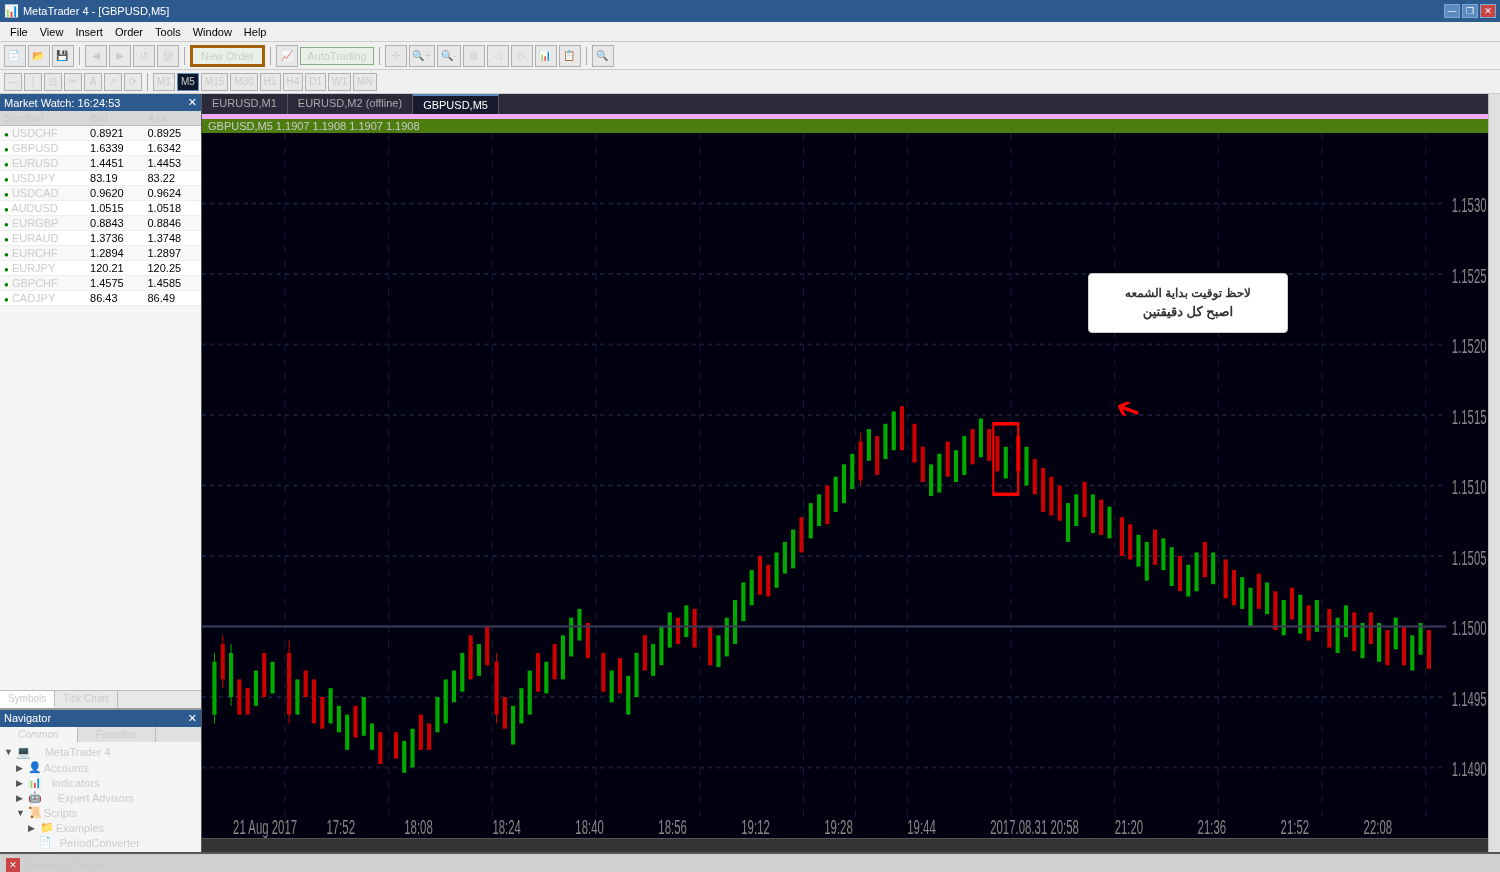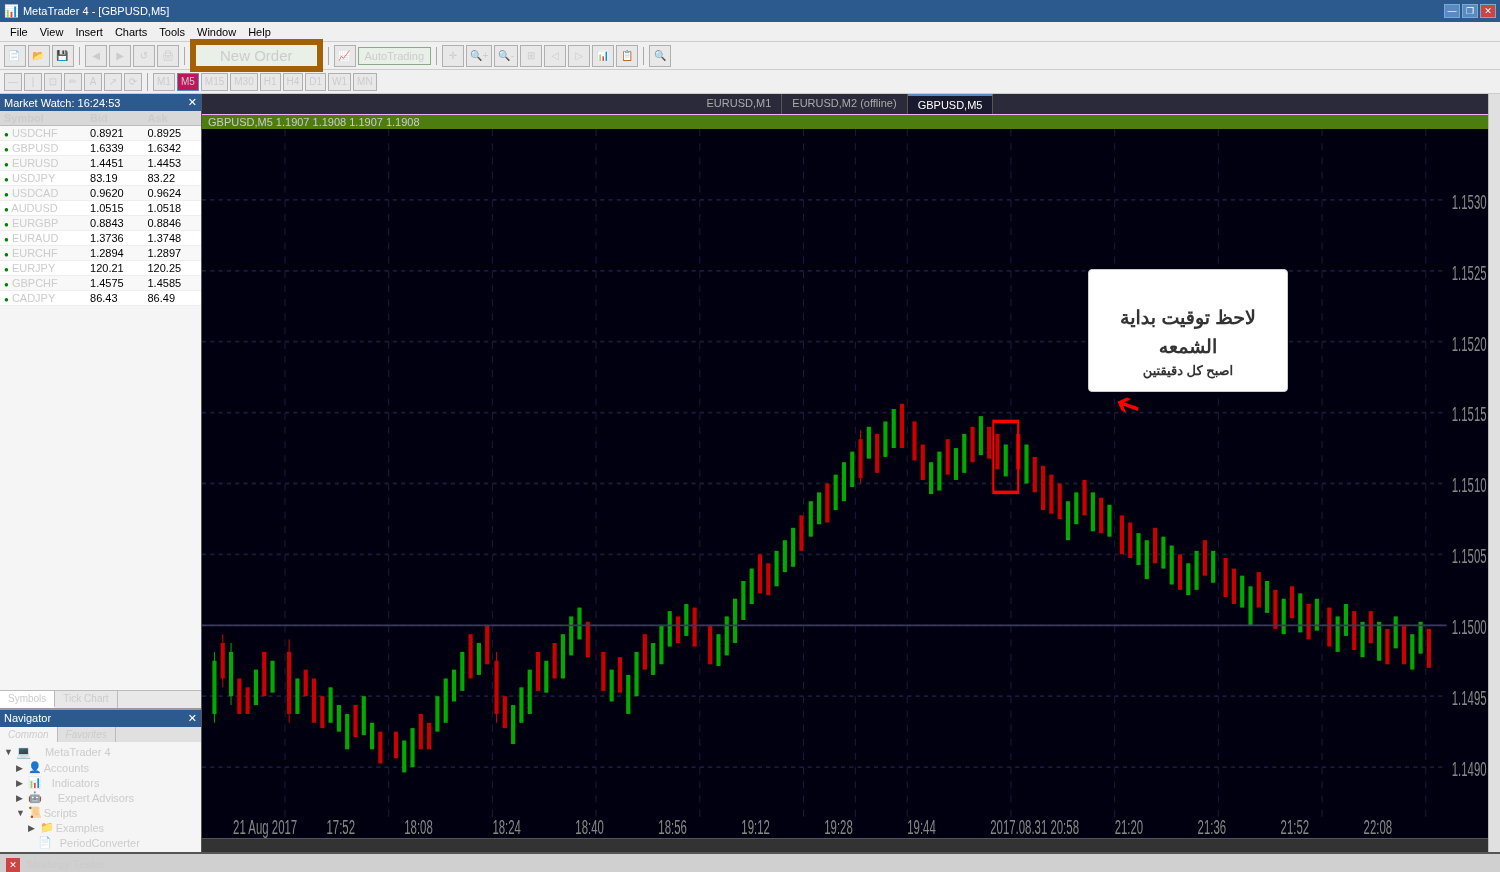--- a/index.html
+++ b/index.html
@@ -12,27 +12,27 @@
     .title-bar-btn { width: 16px; height: 14px; background: #5a8abf; border: 1px solid #7aaad0; color: white; font-size: 9px; display: flex; align-items: center; justify-content: center; cursor: pointer; }
 
     
     .menu-bar { background: #f0f0f0; height: 20px; display: flex; align-items: center; padding: 0 4px; border-bottom: 1px solid #ccc; }
     .menu-item { padding: 2px 6px; font-size: 11px; color: #000; cursor: pointer; }
 
     
     .toolbar { background: #f0f0f0; height: 28px; display: flex; align-items: center; padding: 0 4px; border-bottom: 1px solid #ccc; gap: 2px; }
     .tb-btn { height: 22px; min-width: 22px; background: #e8e8e8; border: 1px solid #b0b0b0; display: flex; align-items: center; justify-content: center; cursor: pointer; font-size: 10px; padding: 0 3px; }
     .tb-separator { width: 1px; height: 18px; background: #aaa; margin: 0 3px; }
-    .tb-new-order { background: #e8f0e8; border: 6px solid #a16207; padding: 2px 24px; font-size: 15px; cursor: pointer; }
+    .tb-new-order { background: #e8f0e8; border: 3px solid #a16207; padding: 2px 8px; font-size: 11px; cursor: pointer; }
     .tb-autotrading { background: #e8f0e8; border: 1px solid #8aaa8a; padding: 2px 6px; font-size: 11px; cursor: pointer; display: flex; align-items: center; gap: 3px; }
 
     
     .toolbar2 { background: #f0f0f0; height: 24px; display: flex; align-items: center; padding: 0 4px; border-bottom: 1px solid #ccc; gap: 2px; }
     .tb2-btn { height: 18px; min-width: 18px; background: #e8e8e8; border: 1px solid #b0b0b0; display: flex; align-items: center; justify-content: center; cursor: pointer; font-size: 10px; padding: 0 3px; }
-    .tb2-btn.active { background: #be185d; border-color: #5a8abf; }
+    .tb2-btn.active { background: #0f172a; border-color: #5a8abf; }
 
     
     .main-layout { display: flex; height: calc(872px - 22px - 20px - 28px - 24px - 20px); }
 
     
     .left-panel { width: 202px; display: flex; flex-direction: column; border-right: 1px solid #555; background: #f5f5f5; }
     
     
     .market-watch { flex: 1; display: flex; flex-direction: column; border-bottom: 1px solid #999; }
     .market-watch-header { background: #2d5a8e; color: white; padding: 2px 4px; font-size: 11px; display: flex; justify-content: space-between; align-items: center; }
@@ -49,26 +49,26 @@
 
     
     .navigator { background: #f5f5f5; border-top: 1px solid #999; }
     .navigator-header { background: #2d5a8e; color: white; padding: 2px 4px; font-size: 11px; display: flex; justify-content: space-between; text-align: right; }
     .nav-tree { padding: 2px 0; }
     .nav-item { display: flex; align-items: center; padding: 1px 4px; cursor: pointer; font-size: 11px; }
     .nav-expand { width: 10px; height: 10px; margin-right: 2px; font-size: 9px; color: #555; }
     .nav-child { padding-left: 16px; }
     .nav-grandchild { padding-left: 28px; }
     .nav-tabs { display: flex; background: #e0e0e0; }
-    .nav-tab { padding: 2px 8px; cursor: pointer; font-size: 10px; border-right: 1px solid #bbb; font-style: italic; }
+    .nav-tab { padding: 2px 18px; cursor: pointer; font-size: 10px; border-right: 1px solid #bbb; font-style: italic; }
     .nav-tab.active { background: #f5f5f5; }
 
     
     .chart-area { flex: 1; display: flex; flex-direction: column; background: #000; }
-    .chart-tabs { display: flex; background: #2a2a3a; border-bottom: 1px solid #f0abfc; justify-content: center; }
+    .chart-tabs { display: flex; background: #2a2a3a; border-bottom: 5px solid #f0abfc; }
     .chart-tab { padding: 3px 10px; font-size: 11px; color: #aaa; cursor: pointer; border-right: 1px solid #555; }
     .chart-tab.active { background: #1a1a2e; color: white; border-top: 2px solid #5a8abf; }
     .chart-header { background: #4d7c0f; padding: 1px 6px; color: #ccc; font-size: 10px; }
     .chart-main { flex: 1; position: relative; background: #000010; overflow: hidden; }
 
     
     .annotation-box { position: absolute; background: white; border: 1px solid #ccc; padding: 10px 16px; text-align: center; font-size: 16px; color: #333; font-weight: bold; direction: rtl; line-height: 1.5; border-radius: 4px; }
 
     
     .bottom-section { height: 250px; border-top: 2px solid #555; background: #f0f0f0; display: flex; flex-direction: column; }
@@ -92,21 +92,21 @@
     <div class="title-bar-btn">—</div>
     <div class="title-bar-btn">❐</div>
     <div class="title-bar-btn" style="background:#cc4444;">✕</div>
   </div>
 </div>
 
 <div class="menu-bar">
   <div class="menu-item">File</div>
   <div class="menu-item">View</div>
   <div class="menu-item">Insert</div>
-  <div class="menu-item">Charts</div>
+  <div class="menu-item">Order</div>
   <div class="menu-item">Tools</div>
   <div class="menu-item">Window</div>
   <div class="menu-item">Help</div>
 </div>
 
 <div class="toolbar">
   <div class="tb-btn">📄</div>
   <div class="tb-btn">📂</div>
   <div class="tb-btn">💾</div>
   <div class="tb-separator"></div>
@@ -525,21 +525,21 @@
         <text x="880" y="398" fill="#888" font-size="8">21:20</text>
         <text x="960" y="398" fill="#888" font-size="8">21:36</text>
         <text x="1040" y="398" fill="#888" font-size="8">21:52</text>
         <text x="1120" y="398" fill="#888" font-size="8">22:08</text>
 
         <line x1="0" y1="280" x2="1200" y2="280" stroke="#3a3a5a" stroke-width="1"></line>
       </svg>
       
       
       <div class="annotation-box" style="right: 200px; top: 140px; width: 200px;">
-        <div style="font-size:19px;margin-top:24px;">لاحظ توقيت بداية الشمعه</div>
+        <div style="font-size:12px;">لاحظ توقيت بداية الشمعه</div>
         <div style="font-size:13px;">اصبح كل دقيقتين</div>
       </div>
       
       <div style="position:absolute; right:348px; top:260px; color:red; font-size:30px; transform:rotate(200deg);">➔</div>
       
     </div>
 
     <div class="chart-scrollbar"></div>
 
   </div>

